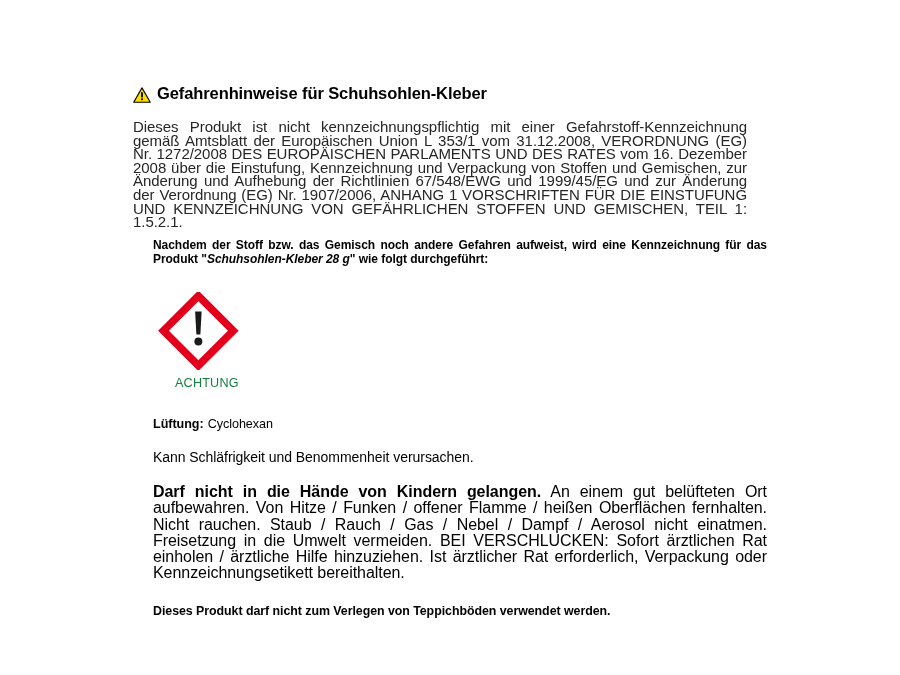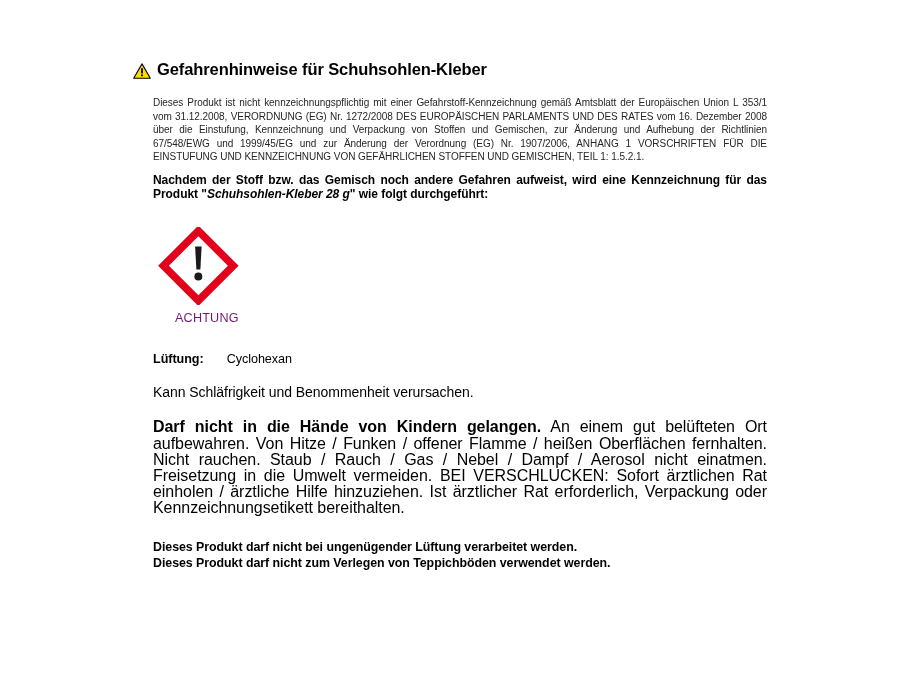--- a/index.html
+++ b/index.html
@@ -20,21 +20,21 @@
   .page {
     position: relative;
     width: 900px;
     height: 675px;
     background: #ffffff;
   }
 
   .content {
     position: absolute;
     left: 133px;
-    top: 60px;
+    top: 84px;
     width: 634px;
   }
 
   
   .title-row {
     display: flex;
     align-items: flex-start;
     gap: 6px;
   }
   .warn-triangle {
@@ -57,23 +57,22 @@
     font-size: 14px;
     font-weight: bold;
     font-style: italic;
     line-height: 17px;
     letter-spacing: -0.1px;
   }
 
   
   .legal-block {
     margin-top: 17px;
-    margin-left: 20px;
-    width: 614px;
-    font-size: 10px;
+    width: 614px;
+    font-size: 15px;
     line-height: 13.6px;
     text-align: justify;
     color: #262626;
     letter-spacing: -0.05px;
   }
 
   .intro-block {
     margin-top: 9px;
     margin-left: 20px;
     width: 614px;
@@ -97,39 +96,38 @@
   .ghs-pictogram {
     display: block;
     width: 96px;
     height: 78px;
   }
   .signal-word {
     margin-top: 6px;
     margin-left: 22px;
     font-size: 12.6px;
     line-height: 15px;
-    color: #701a75;
+    color: #15803d;
     letter-spacing: 0.2px;
   }
 
   
   .contains-row {
     margin-top: 26px;
     margin-left: 20px;
     font-size: 12.6px;
     line-height: 15px;
     letter-spacing: -0.05px;
   }
   .contains-row .label {
     font-weight: bold;
   }
   .contains-row .value {
     font-weight: normal;
     padding-left: 4px;
-    margin-left: 19px;
   }
 
   .hazard-statement {
     margin-top: 18px;
     margin-left: 20px;
     font-size: 14px;
     line-height: 15px;
     letter-spacing: -0.05px;
   }
 
@@ -192,18 +190,17 @@
       <div class="signal-word">ACHTUNG</div>
     </div>
 
     <div class="contains-row"><span class="label">Lüftung:</span><span class="value">Cyclohexan</span></div>
 
     <div class="hazard-statement">Kann Schläfrigkeit und Benommenheit verursachen.</div>
 
     <div class="precaution-block"><span class="lead">Darf nicht in die Hände von Kindern gelangen.</span><span> An einem gut belüfteten Ort aufbewahren. Von Hitze / Funken / offener Flamme / heißen Oberflächen fernhalten. Nicht rauchen. Staub / Rauch / Gas / Nebel / Dampf / Aerosol nicht einatmen. Freisetzung in die Umwelt vermeiden. BEI VERSCHLUCKEN: Sofort ärztlichen Rat einholen / ärztliche Hilfe hinzuziehen. Ist ärztlicher Rat erforderlich, Verpackung oder Kennzeichnungsetikett bereithalten.</span></div>
 
     <div class="final-block">
-      <span class="final-line">Dieses Produkt darf nicht bei ungenügender Lüftung verarbeitet werden.</span>
       <span class="final-line">Dieses Produkt darf nicht zum Verlegen von Teppichböden verwendet werden.</span>
     </div>
 
   </div>
 </div>
 
 </body></html>

